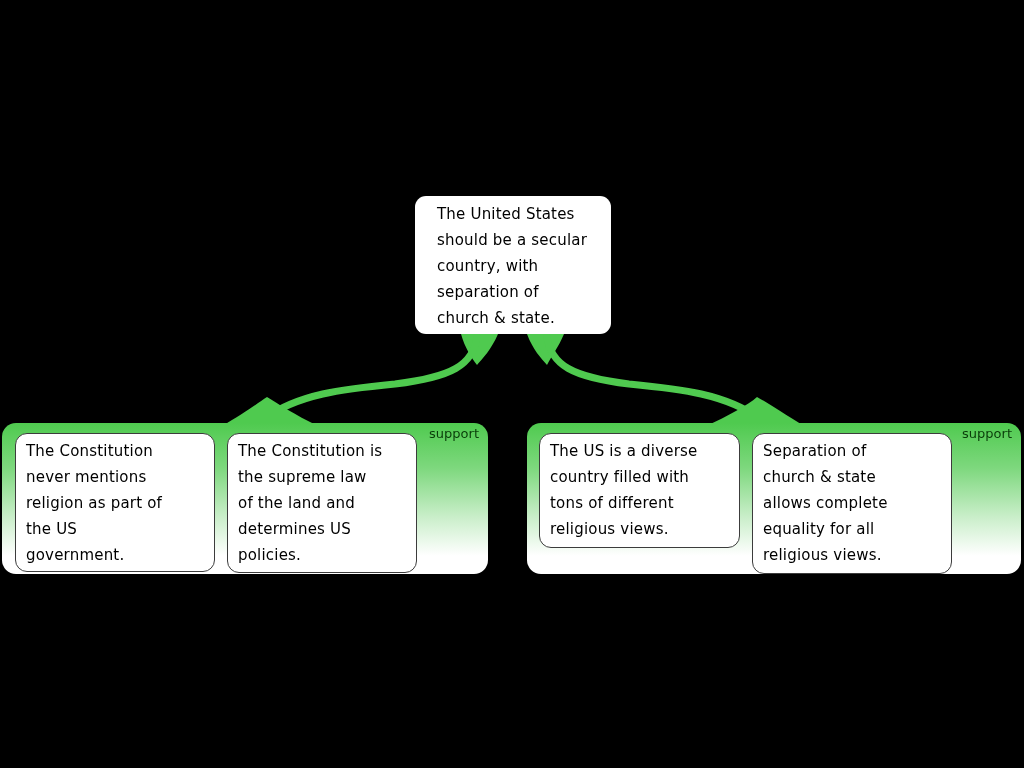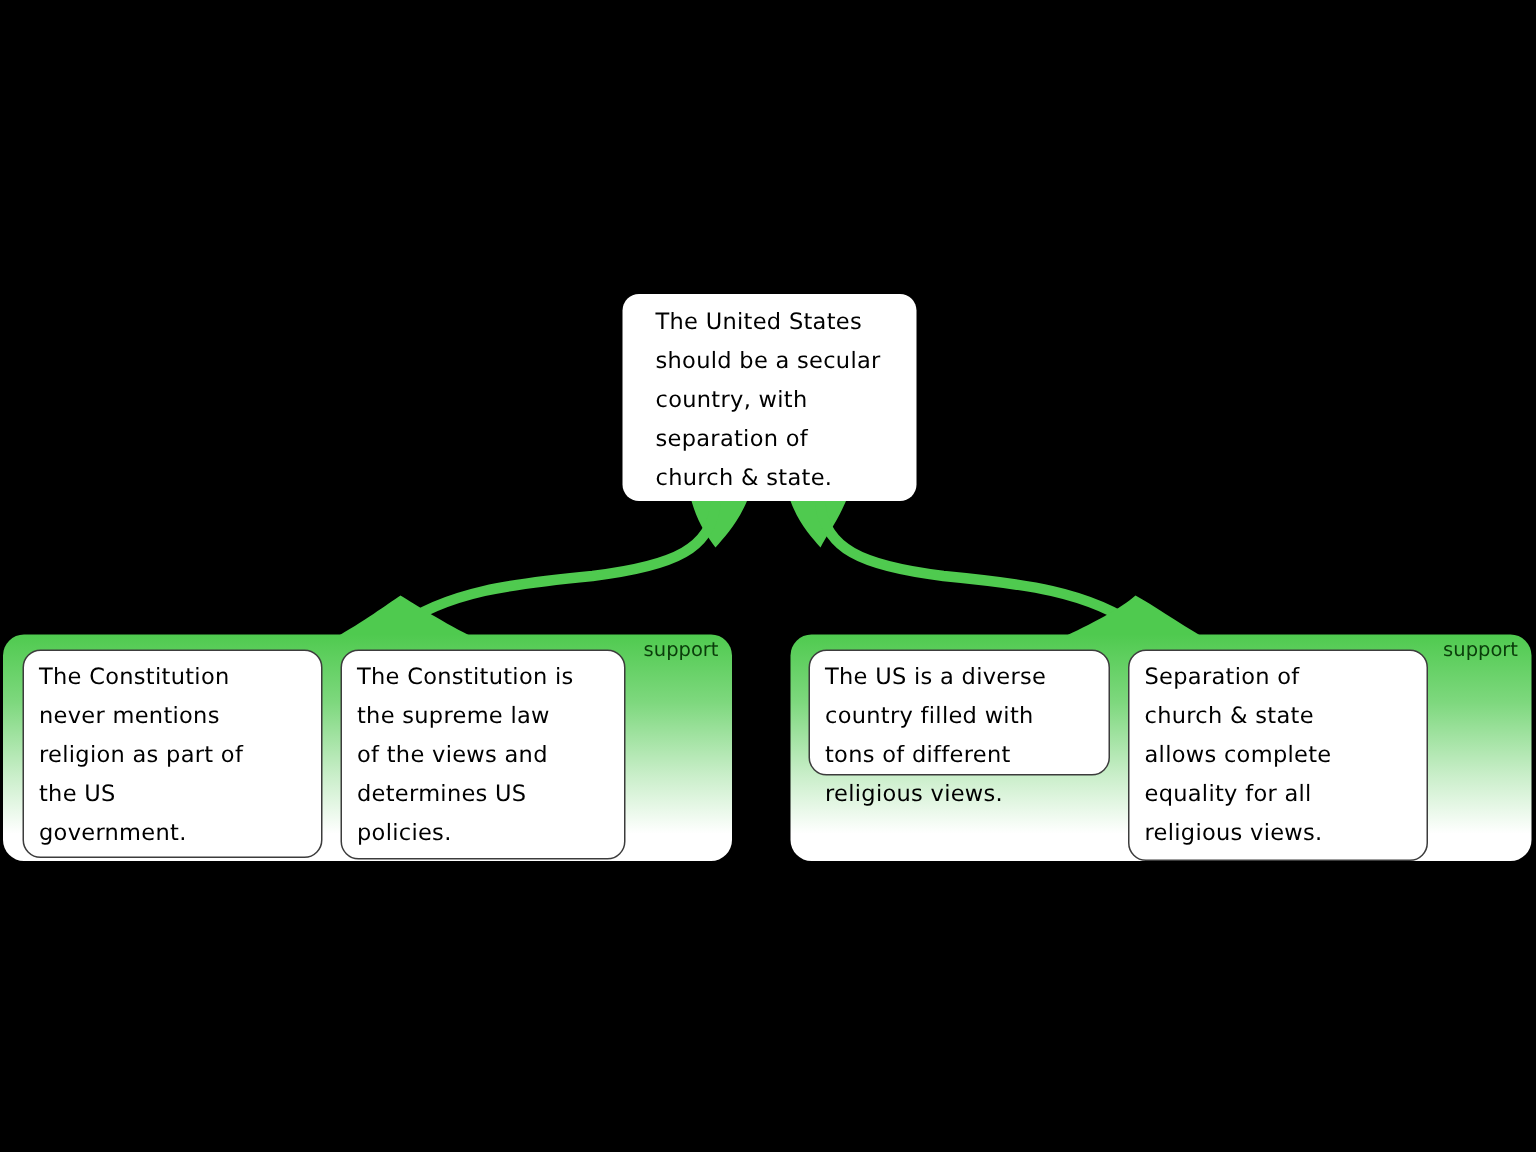--- a/index.html
+++ b/index.html
@@ -51,21 +51,21 @@
 
   .reason{
     position:absolute;box-sizing:border-box;
     background:var(--node-background);
     border:1px solid var(--reason-border);
     border-radius:12px;
   }
   .reason .txt{padding:4px 0 0 10px;}
   .rl1{left:13px;top:10px;width:200px;height:139px;}
   .rl2{left:225px;top:10px;width:190px;height:140px;}
-  .rr1{left:12px;top:10px;width:201px;height:84px;}
+  .rr1{left:12px;top:10px;width:201px;height:115px;}
   .rr2{left:225px;top:10px;width:200px;height:141px;}
 </style>
 </head>
 <body>
 
 <div class="canvas">
 
   <svg class="connectors" viewBox="0 0 1024 768" role="presentation">
 
     <path class="conn-fill" d="M 461 334 L 498 334 C 491 350, 483 358, 477 365 C 471 357, 465 348, 461 334 Z"></path>
@@ -90,21 +90,21 @@
     <div class="reason rl1">
       <div class="txt">The Constitution
 never mentions
 religion as part of
 the US
 government.</div>
     </div>
     <div class="reason rl2">
       <div class="txt">The Constitution is
 the supreme law
-of the views and
+of the land and
 determines US
 policies.</div>
     </div>
   </section>
 
   <section class="group group-right">
     <span class="group-label">support</span>
     <div class="reason rr1">
       <div class="txt">The US is a diverse
 country filled with

